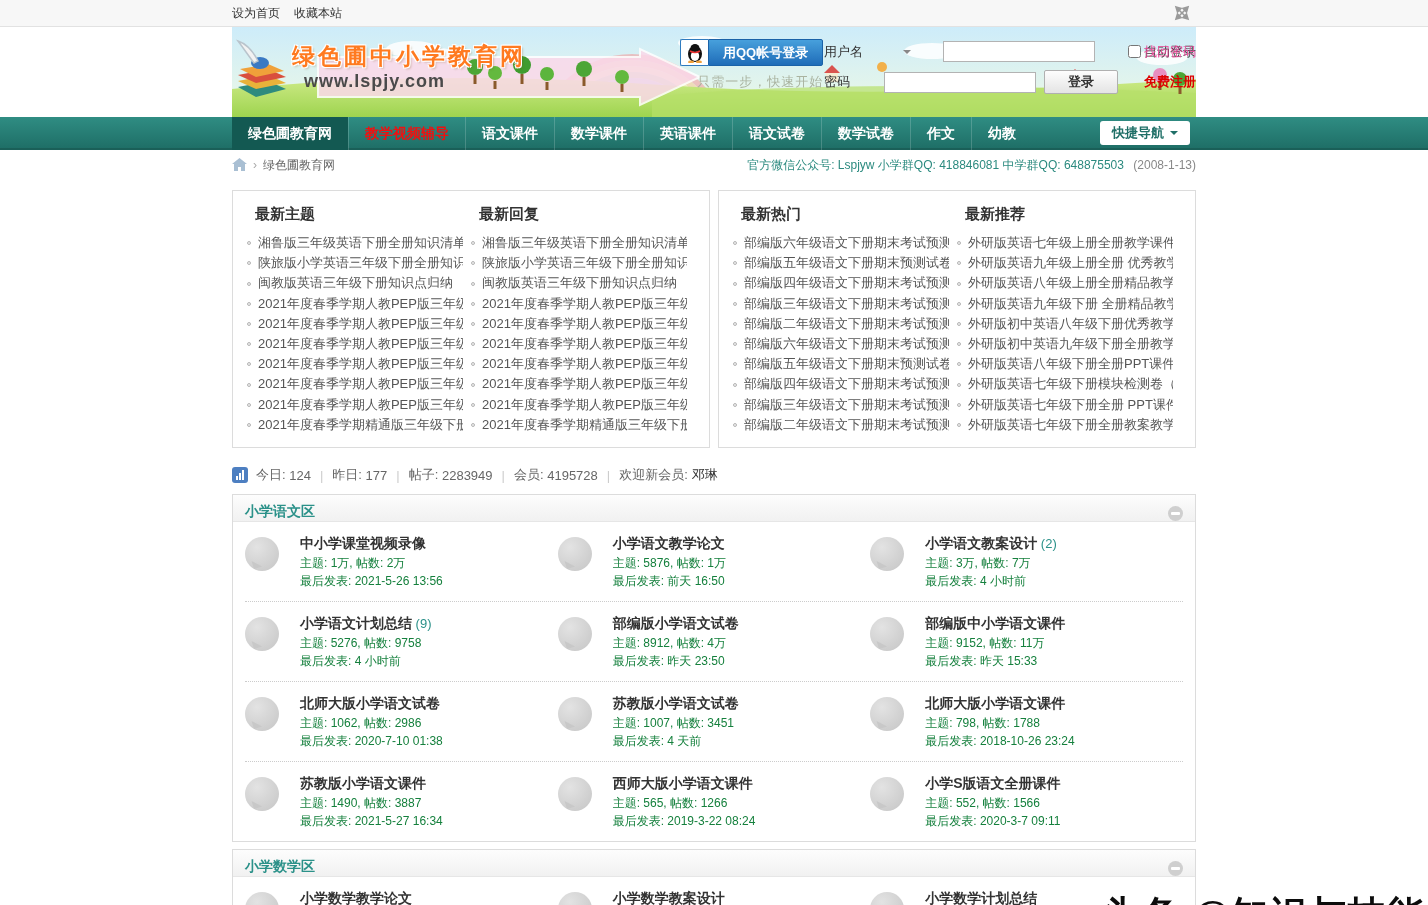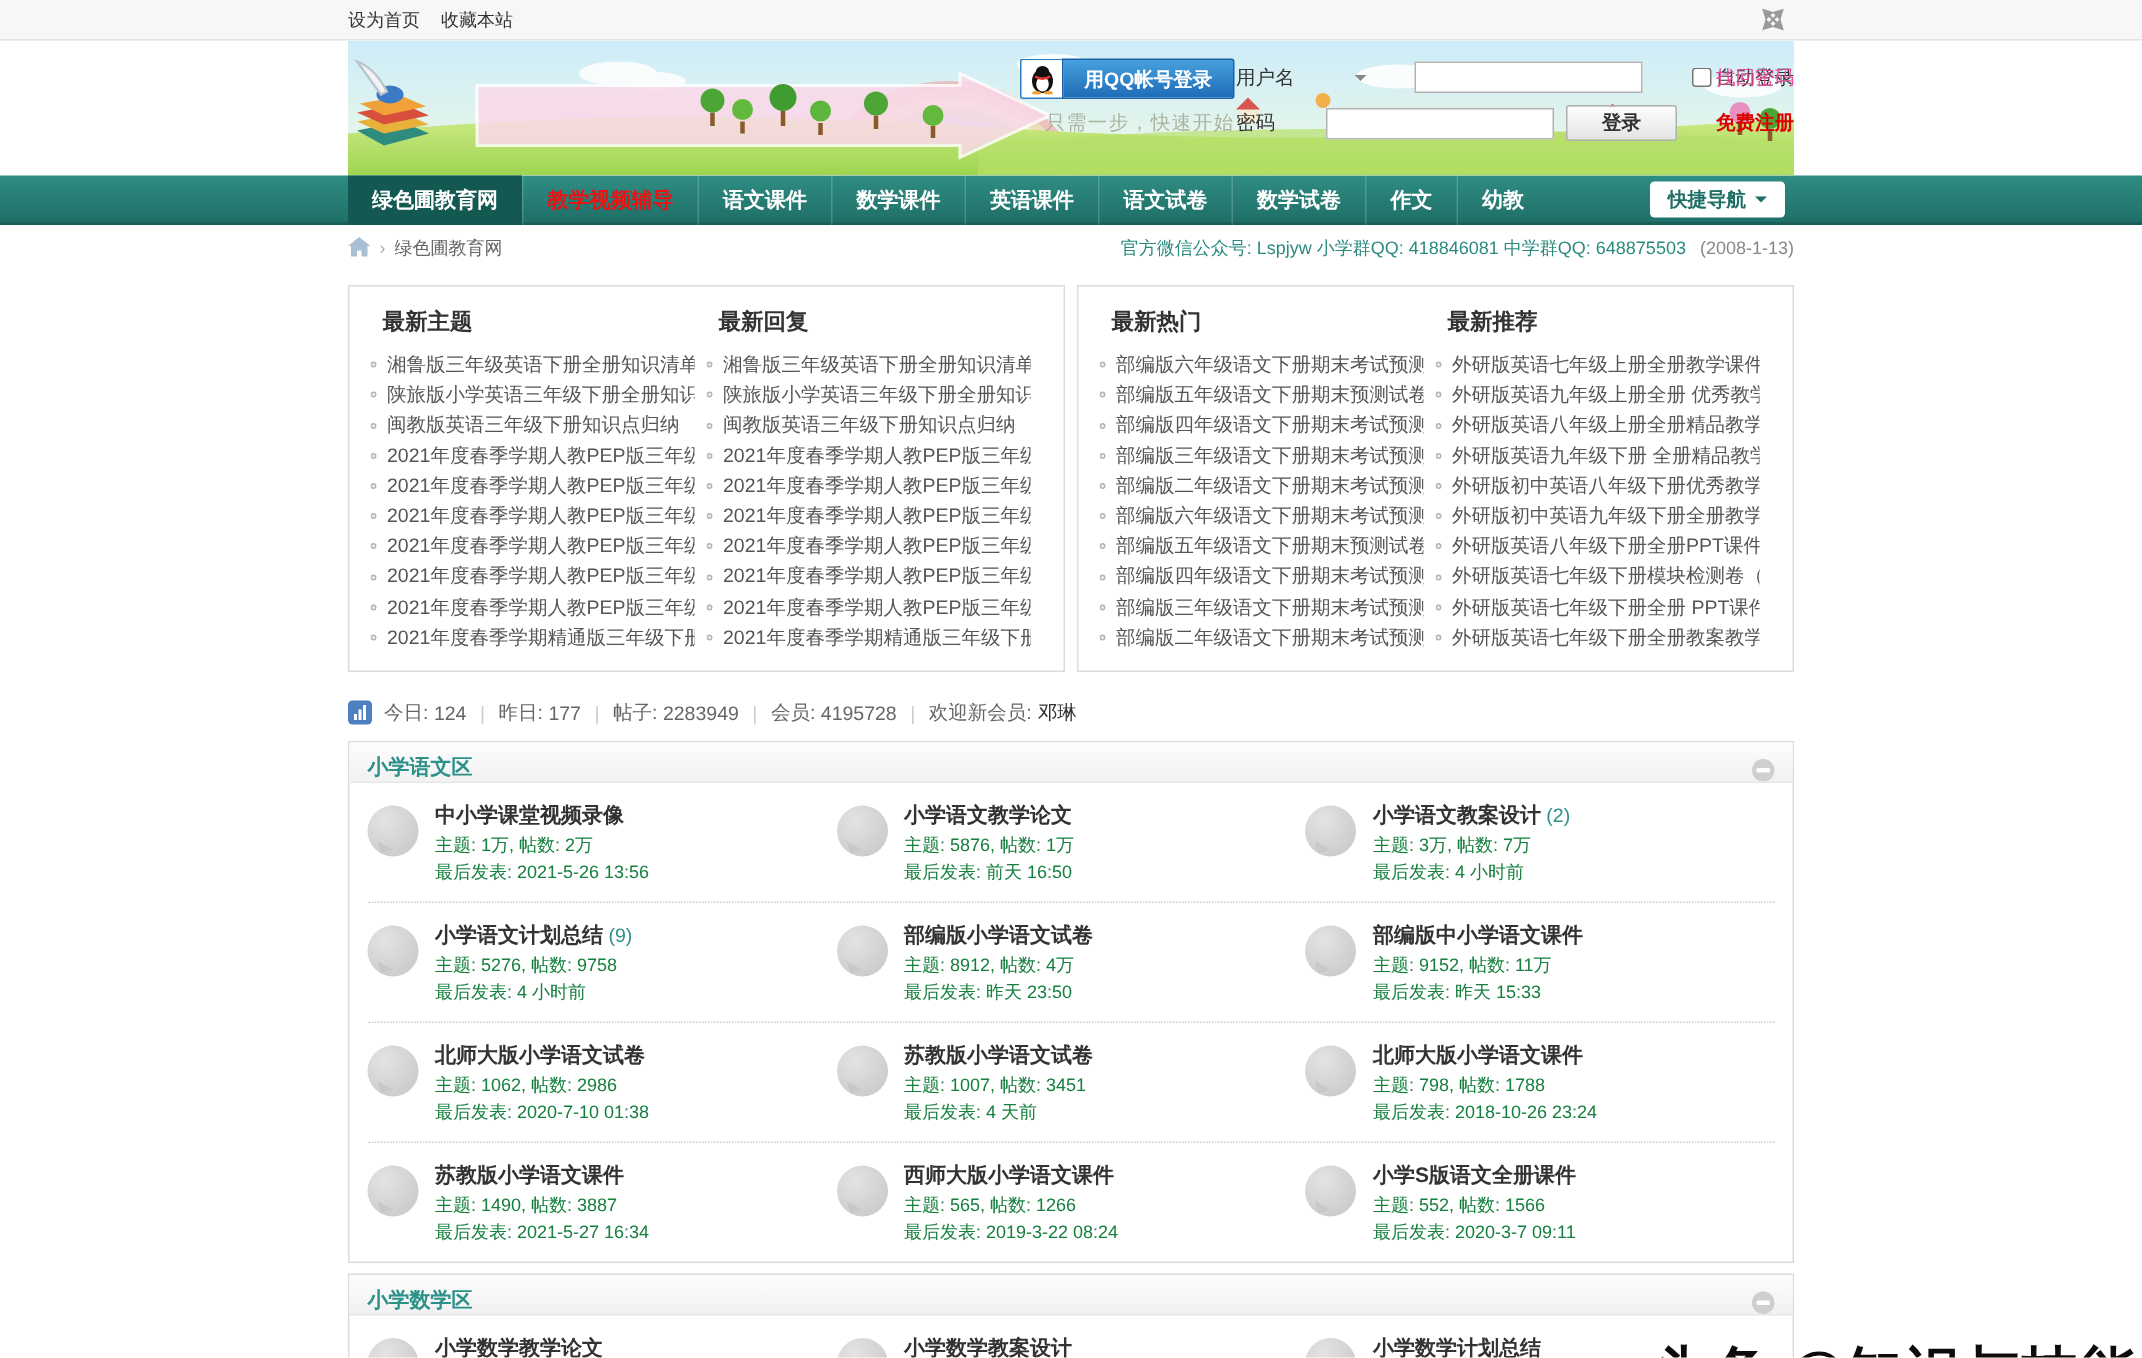--- a/index.html
+++ b/index.html
@@ -86,21 +86,21 @@
   
   .section { border:1px solid #dcdcdc; margin-top:7px; background:#fff; }
   .section-head { height:27px; background:linear-gradient(#fdfdfd,#f1f1f1); border-bottom:1px solid #e6e6e6;
      display:flex; align-items:flex-end; padding:0 12px; }
   .section-title { font-size:14px; font-weight:bold; color:#2b9189; cursor:pointer; }
   .collapse-btn { margin-left:auto; width:15px; height:15px; border-radius:50%; background:#cfcfcf; position:relative; cursor:pointer; }
   .collapse-btn::after { content:""; position:absolute; left:3px; top:6px; width:9px; height:3px; background:#fff; border-radius:1px; }
   .section-body { padding:0 12px; }
   .forum-row { display:flex; padding:13px 0; }
   .forum-row + .forum-row { border-top:1px dotted #ccc; }
-  .forum-cell { width:33.33%; display:flex; align-items:flex-start; }
+  .forum-cell { width:33.33%; display:flex; align-items:flex-start;gap:10px; }
   .forum-icon { width:34px; height:34px; border-radius:50%; flex-shrink:0; margin-top:2px;
      background:radial-gradient(circle at 35% 30%, #e3e3e3, #c5c5c5); position:relative; }
   .forum-icon::after { content:""; position:absolute; left:3px; bottom:-4px; width:0; height:0;
      border:6px solid transparent; border-top-color:#c8c8c8; transform:rotate(28deg); }
   .forum-info { margin-left:11px; }
   .forum-title { font-size:14px; font-weight:bold; line-height:17px; }
   .forum-title a { color:#333; text-decoration:none; cursor:pointer; }
   .forum-badge { color:#2b9189; font-weight:normal; font-size:13px; }
   .forum-meta { font-size:12px; color:#15803d; margin-top:4px; line-height:14px; }
 
@@ -209,20 +209,24 @@
     <svg class="logo-books" width="58" height="64" viewBox="0 0 58 64">
       <g>
         <polygon points="4,48 34,42 52,50 22,58" fill="#2e8b7e"></polygon>
         <polygon points="4,42 34,36 52,44 22,50" fill="#e8b23a"></polygon>
         <polygon points="4,36 34,30 52,38 22,44" fill="#d94f3d"></polygon>
         <polygon points="6,30 34,25 50,32 22,38" fill="#f0a13a"></polygon>
         <ellipse cx="26" cy="24" rx="9" ry="6" fill="#3a79c3"></ellipse>
         <path d="M24,22 C18,10 10,4 4,2 C10,10 14,16 20,24 Z" fill="#f2f2f2" stroke="#b9c4cc" stroke-width="1.5"></path>
       </g>
     </svg>
+    <div class="logo-text">
+      <div class="site-name">绿色圃中小学教育网</div>
+      <div class="site-url">www.lspjy.com</div>
+    </div>
 
     <div class="qq-area">
       <div class="qq-row">
         <span class="qq-pengbox">
           <svg width="18" height="20" viewBox="0 0 18 20">
             <ellipse cx="9" cy="11" rx="7" ry="8" fill="#111"></ellipse>
             <ellipse cx="9" cy="13" rx="4.2" ry="5" fill="#fff"></ellipse>
             <ellipse cx="9" cy="5" rx="4.5" ry="4" fill="#111"></ellipse>
             <ellipse cx="5" cy="19" rx="3" ry="1.4" fill="#f0a13a"></ellipse>
             <ellipse cx="13" cy="19" rx="3" ry="1.4" fill="#f0a13a"></ellipse>

